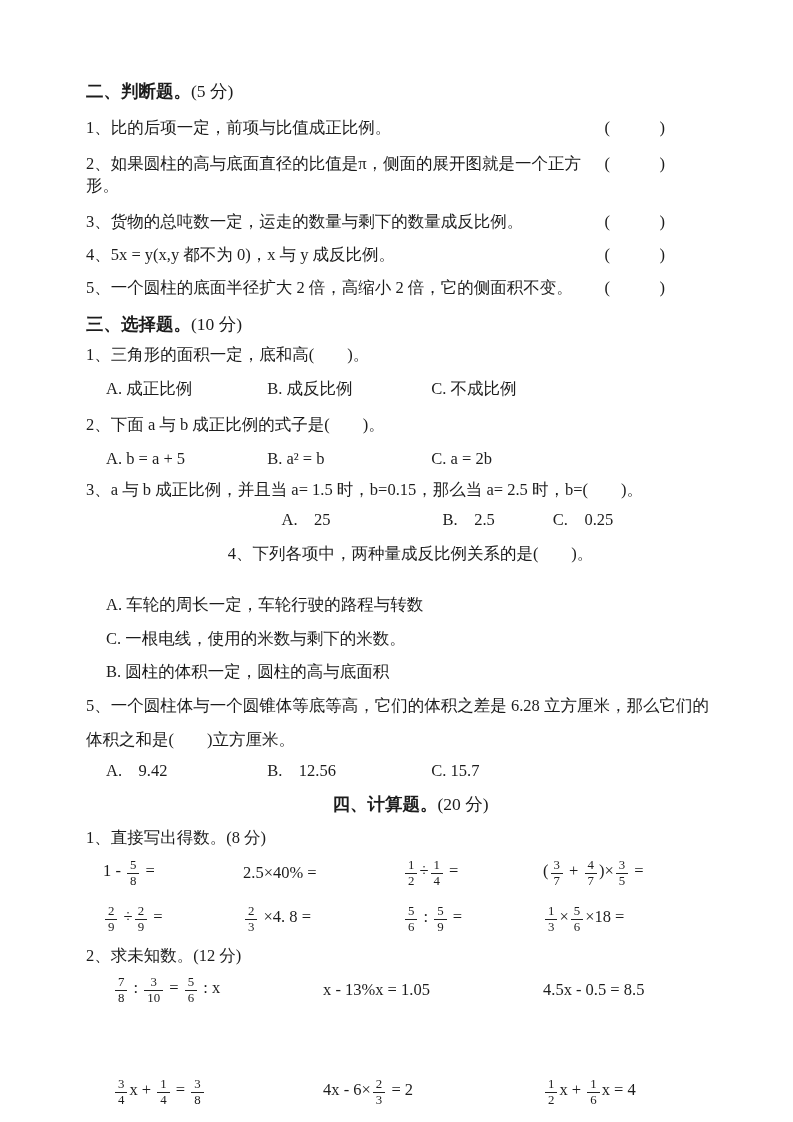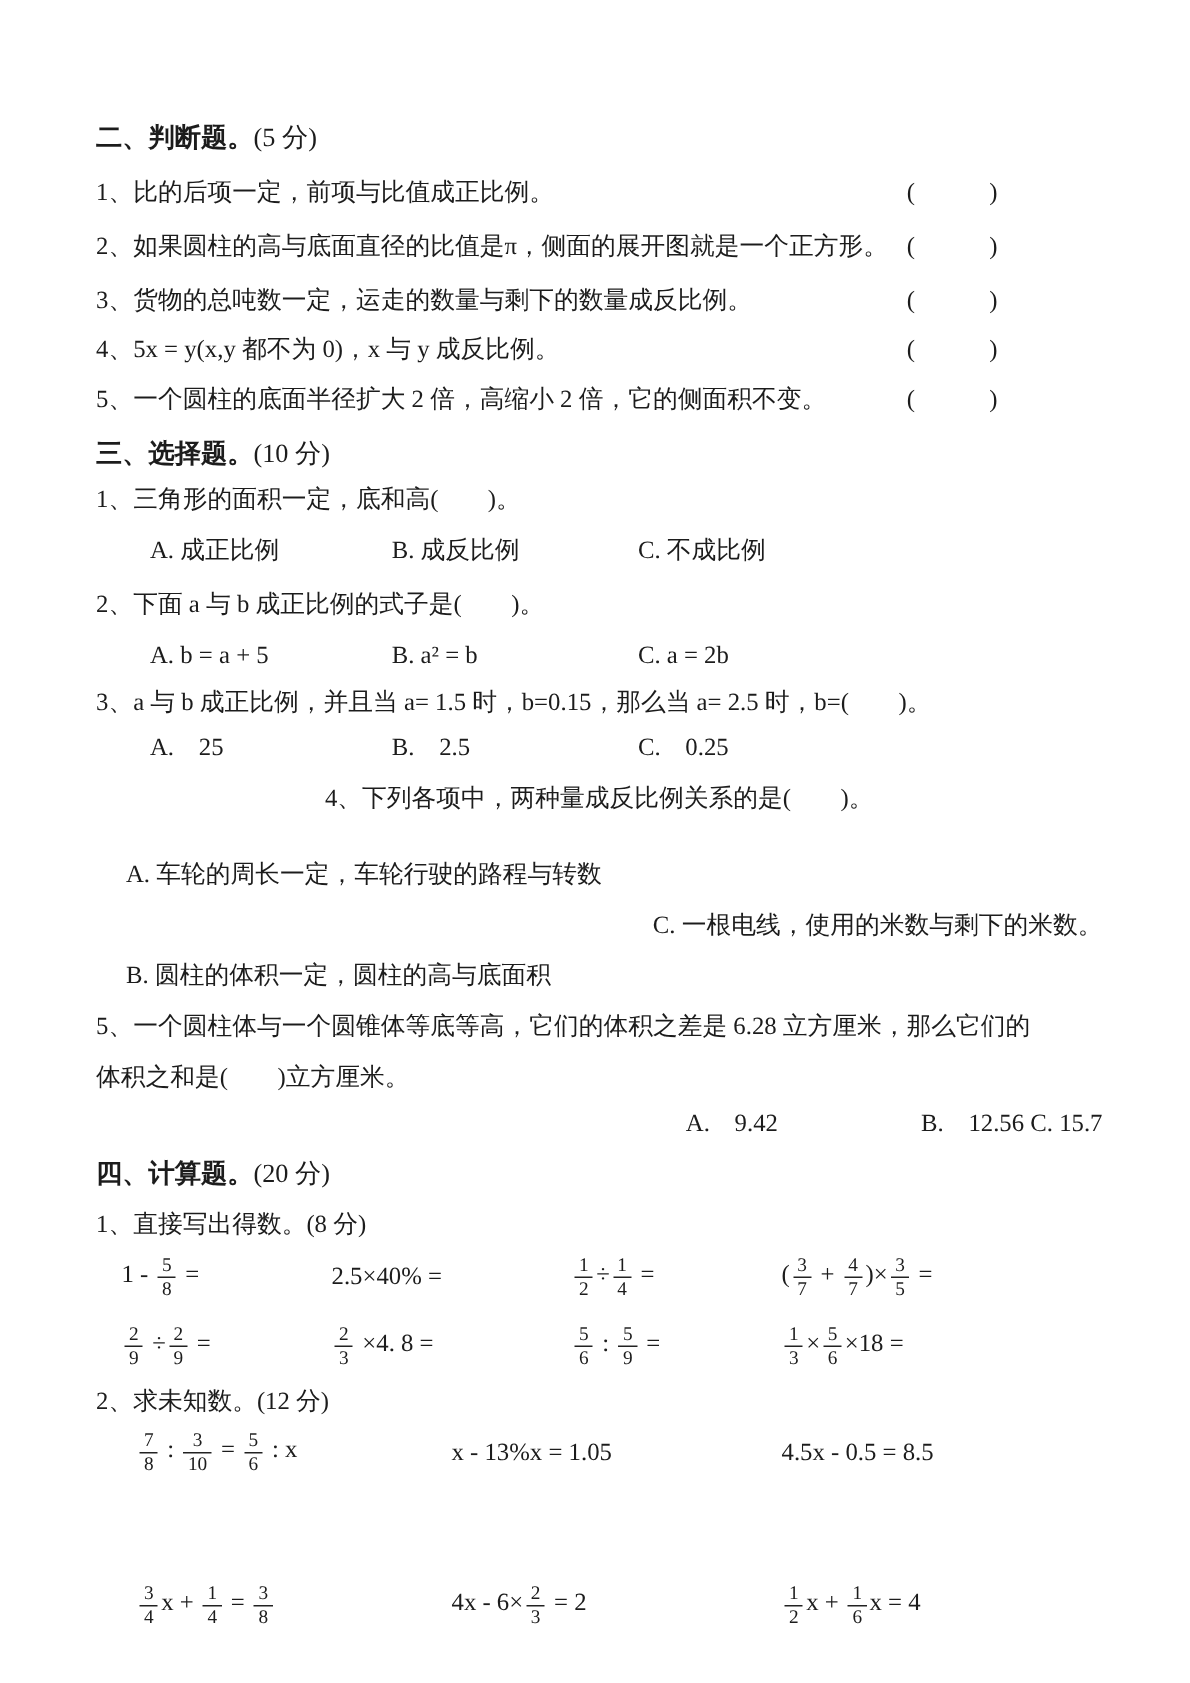--- a/index.html
+++ b/index.html
@@ -1,35 +1,35 @@
 <!DOCTYPE html>
 <html><head>
 <meta charset="utf-8">
 <style>
   * { box-sizing: border-box; }
   html, body { margin: 0; padding: 0; background: #ffffff; }
   .page {
     width: 793px; height: 1122px; background: #ffffff;
     font-family: "Liberation Serif", "DejaVu Serif", serif;
     color: #1c1c1c; font-size: 16.5px; line-height: 22px;
-    padding: 80px 58px 0 64px; overflow: hidden;
+    padding: 80px 58px 0 86px; overflow: hidden;
   }
   .sec-header { font-size: 17.5px; margin-bottom: 15px; }
   .sec-title { font-weight: bold; }
   .sec-points { font-weight: normal; }
   .judge-line { display: flex; justify-content: space-between; padding-right: 70px; }
   .bracket { white-space: pre; }
   .q-line { margin-bottom: 12px; }
-  .opts { margin-left: 36px; }
+  .opts { margin-left: 20px; }
   .opts .o1 { display: inline-block; width: 157px; }
   .opts .o2 { display: inline-block; width: 160px; }
   .opts .o3 { display: inline-block; }
   .opt-stack { margin-left: 20px; margin-bottom: 12px; } .mb14 { margin-bottom: 14px; }
-  .mb13 { margin-bottom: 29px; text-align: center; } .mb12 { margin-bottom: 12px; }
-  .mb11 { margin-bottom: 11px; text-align: right; } .mb9 { margin-bottom: 9px; }
+  .mb13 { margin-bottom: 29px; text-align: center; } .mb12 { margin-bottom: 12px; text-align: center; }
+  .mb11 { margin-bottom: 11px; } .mb9 { margin-bottom: 9px; }
   .mb8 { margin-bottom: 8px; } .mb4 { margin-bottom: 4px; } .mb3 { margin-bottom: 3px; }
   .calc-row { display: flex; align-items: center; margin-bottom: 6px; min-height: 40px; }
   .calc4 { margin-left: 17px; }
   .calc4 .cc:nth-child(1) { width: 140px; }
   .calc4 .cc:nth-child(2) { width: 160px; }
   .calc4 .cc:nth-child(3) { width: 140px; }
   .calc3 { margin-left: 27px; }
   .calc3 .cc:nth-child(1) { width: 210px; }
   .calc3 .cc:nth-child(2) { width: 220px; }
   .gap-above { margin-top: 62px; }

